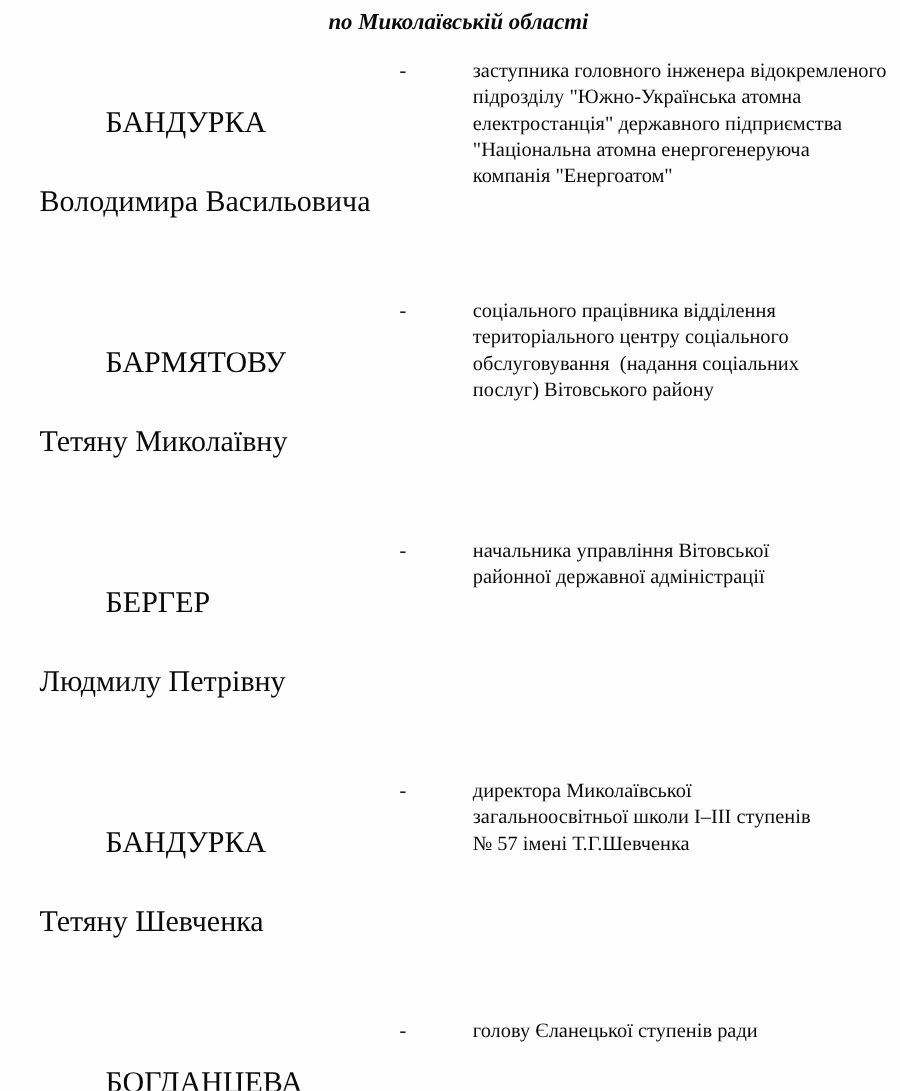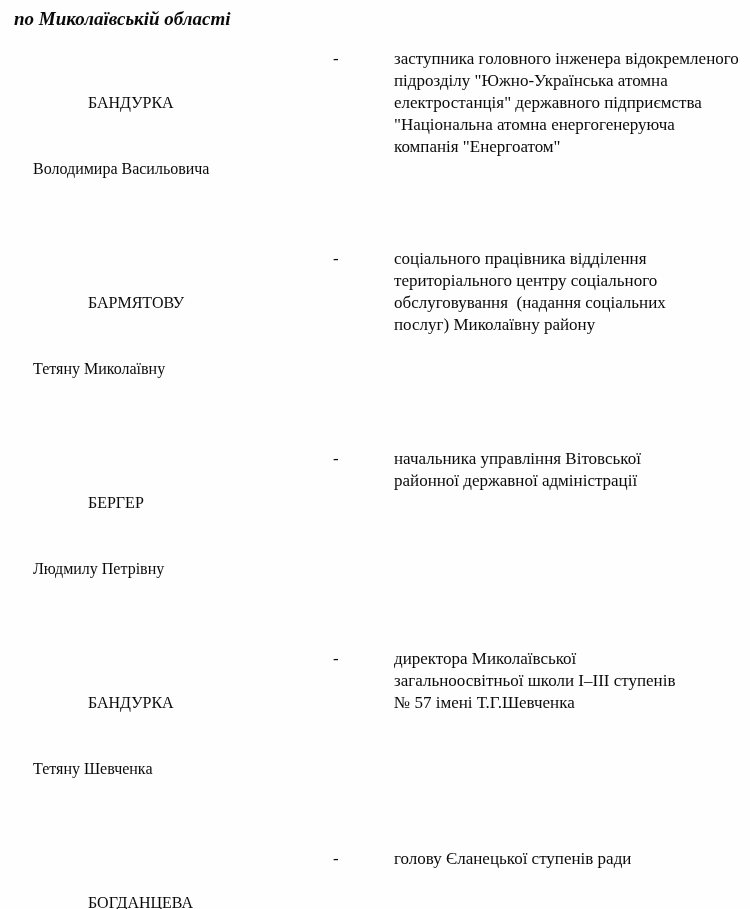--- a/index.html
+++ b/index.html
@@ -13,39 +13,39 @@
     color: #0a0a0a;
     font-family: "Liberation Serif", "DejaVu Serif", serif;
     overflow: hidden;
   }
   .page {
     width: 750px;
     height: 909px;
     background: #fefefe;
   }
   .doc-title {
-    text-align: left;
+    text-align: center;
     font-weight: bold;
     font-style: italic;
     font-size: 19px;
     line-height: 20px;
     padding-top: 9px;
     padding-left: 14px; 
   }
   .entries {
     margin-top: 19px;
   }
   .entry {
     display: grid;
     grid-template-columns: 333px 1fr;
     margin-bottom: 24px;
   }
   .name-cell {
     padding-left: 33px;
-    font-size: 16px;
+    font-size: 25px;
     line-height: 22px;
     white-space: pre;
   }
   .surname {
     padding-left: 55px;
   }
   .given {
     padding-left: 0;
     font-family: Liberation Serif, serif;
   }
@@ -90,21 +90,21 @@
     <div class="entry">
       <div class="name-cell">
         <div class="surname">БАРМЯТОВУ</div>
         <div class="given">Тетяну Миколаївну</div>
       </div>
       <div class="desc-cell">
         <span class="dash">-</span>
         <span class="desc">соціального працівника відділення
 територіального центру соціального
 обслуговування  (надання соціальних
-послуг) Миколаївну району</span>
+послуг) Вітовського району</span>
       </div>
     </div>
 
     <div class="entry">
       <div class="name-cell">
         <div class="surname">БЕРГЕР</div>
         <div class="given">Людмилу Петрівну</div>
       </div>
       <div class="desc-cell">
         <span class="dash">-</span>

